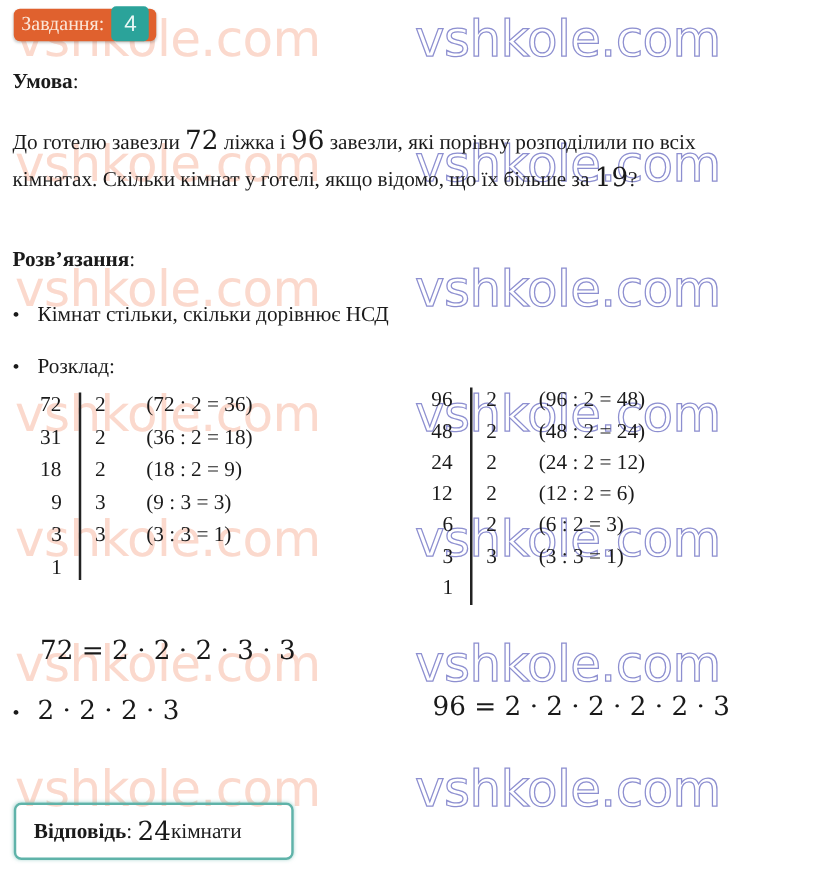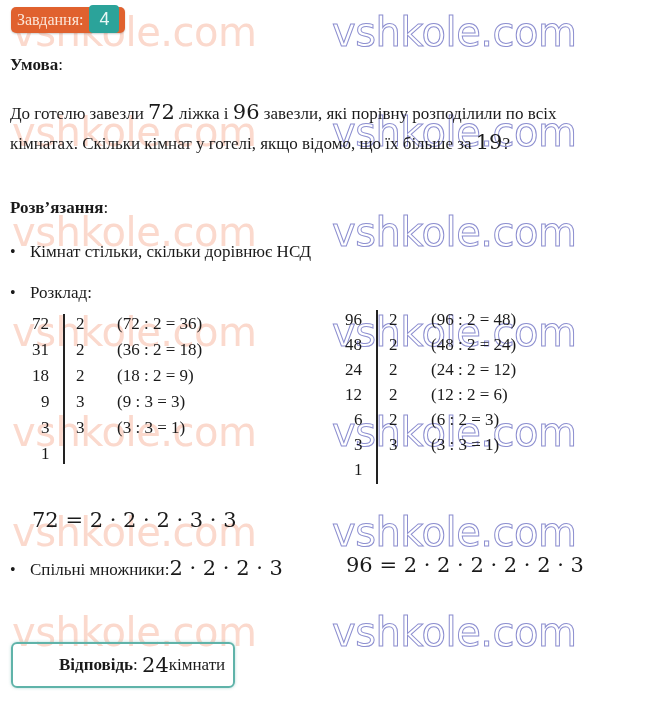--- a/index.html
+++ b/index.html
@@ -20,21 +20,21 @@
   .para { position: absolute; left: 10px; font-size: 17px; line-height: 29px; width: 640px; }
   .big { font-family: "DejaVu Serif", serif; font-size: 21px; }
   .bullet { position: absolute; left: 10px; font-size: 17px; display: flex; align-items: baseline; }
   .dot { width: 20px; font-size: 16px; }
   .fact { position: absolute; font-size: 17px; }
   .fact-row { position: absolute; height: 26px; white-space: nowrap; }
   .fact-row span { position: absolute; top: 0; }
   .vline { position: absolute; width: 1.5px; background: #222; }
   .math { position: absolute; font-family: "DejaVu Serif", serif; font-size: 21px; white-space: nowrap; }
   .answer { position: absolute; left: 11px; top: 642px; width: 224px; height: 46px; border: 2.5px solid #5fb3a9; border-radius: 6px; box-sizing: border-box; display: flex; align-items: center; padding-left: 14px; font-size: 17px; box-shadow: 0 0 3px rgba(95,179,169,0.5); }
-  .answer b { font-weight: bold; margin-left: 32px; }
+  .answer b { font-weight: bold; }
 </style>
 </head>
 <body>
 
 <div class="wm wm-left" style="top:12px">vshkole.com</div>
 <div class="wm wm-right" style="top:12px">vshkole.com</div>
 <div class="wm wm-left" style="top:112px">vshkole.com</div>
 <div class="wm wm-right" style="top:112px">vshkole.com</div>
 <div class="wm wm-left" style="top:212px">vshkole.com</div>
 <div class="wm wm-right" style="top:212px">vshkole.com</div>
@@ -149,21 +149,20 @@
     <div class="fact-row" style="top:150px;">
         <span style="left:354px">1</span>
       </div>
   </div>
 
   <div class="math" style="left:32px; top:508px;">72 = 2 · 2 · 2 · 3 · 3</div>
   <div class="math" style="left:346px; top:505px;margin-top:48px;">96 = 2 · 2 · 2 · 2 · 2 · 3</div>
 
   <div class="bullet" style="top:556px;">
     <span class="dot">•</span>
-    <span>Спільні множники: </span>
       <span class="big">2 · 2 · 2 · 3</span>
   </div>
 
 
   <div class="answer">
     <b>Відповідь</b>
       <span>:&nbsp;</span>
       <span class="big">24</span>
       <span> кімнати</span>
   </div>

